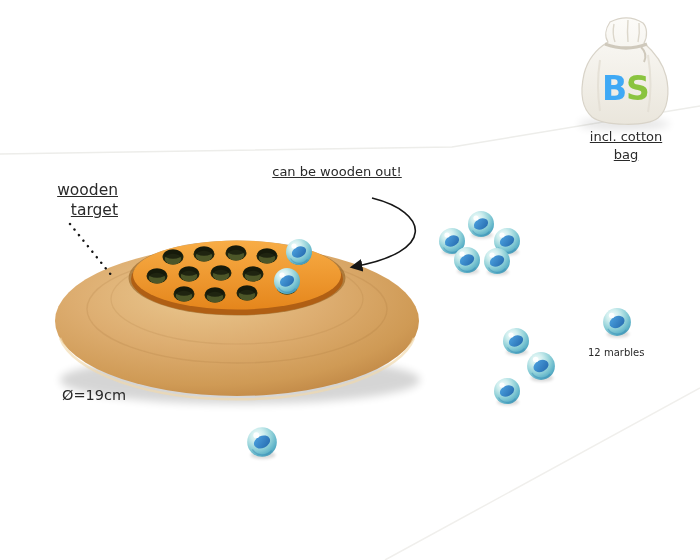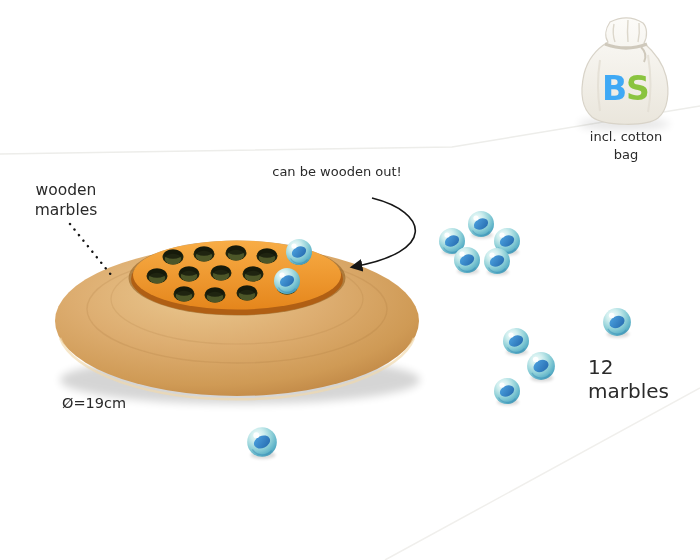--- a/index.html
+++ b/index.html
@@ -9,25 +9,25 @@
     background:#ffffff;
     overflow:hidden;
     font-family:"DejaVu Sans", sans-serif;
   }
   #scene-svg{position:absolute;left:0;top:0;}
   .label{
     position:absolute;
     color:#2a2a2a;
     font-family:"DejaVu Sans", sans-serif;
   }
-  .label .ln{display:block;}
-  #label-wooden-target{left:14px;top:180px;width:104px;font-size:15.5px;line-height:1.3;text-align:center;}
+  .label .ln{display:block;text-decoration:underline;}
+  #label-wooden-target{left:14px;top:180px;width:104px;font-size:15.5px;line-height:1.3;text-align:right;}
   #label-inner-score{left:250px;top:163px;width:174px;font-size:13px;line-height:1.35;text-align:center;}
-  #label-diameter{left:62px;top:387px;font-size:14.5px;margin-top:8px;}
-  #label-marbles{left:588px;top:355px;font-size:20px;}
+  #label-diameter{left:62px;top:387px;font-size:14.5px;}
+  #label-marbles{left:588px;top:347px;font-size:10px;}
   #label-bag{left:580px;top:128px;width:92px;font-size:13px;line-height:1.35;text-align:center;}
 </style>
 </head>
 <body>
 
 <div id="stage">
 
 <svg id="scene-svg" width="700" height="560" viewBox="0 0 700 560">
   <defs>
     <radialGradient id="woodGrad" cx="40%" cy="32%" r="78%">
@@ -182,21 +182,21 @@
   </g>
 
   <g>
     <path d="M 70,224 L 112,276" stroke="#161616" stroke-width="2.4" fill="none" stroke-linecap="round" stroke-dasharray="0.1 7"></path>
     <path d="M 372,198 C 428,212 438,252 352,267" stroke="#161616" stroke-width="1.6" fill="none" marker-end="url(#arrowHead)"></path>
   </g>
 </svg>
 
 <div class="label" id="label-wooden-target">
   <span class="ln">wooden</span>
-  <span class="ln">marbles</span>
+  <span class="ln">target</span>
 </div>
 
 <div class="label" id="label-inner-score">
   <span class="ln">can be wooden out!</span>
 </div>
 
 <div class="label" id="label-diameter">Ø=19cm</div>
 
 <div class="label" id="label-marbles">12 marbles</div>
 

